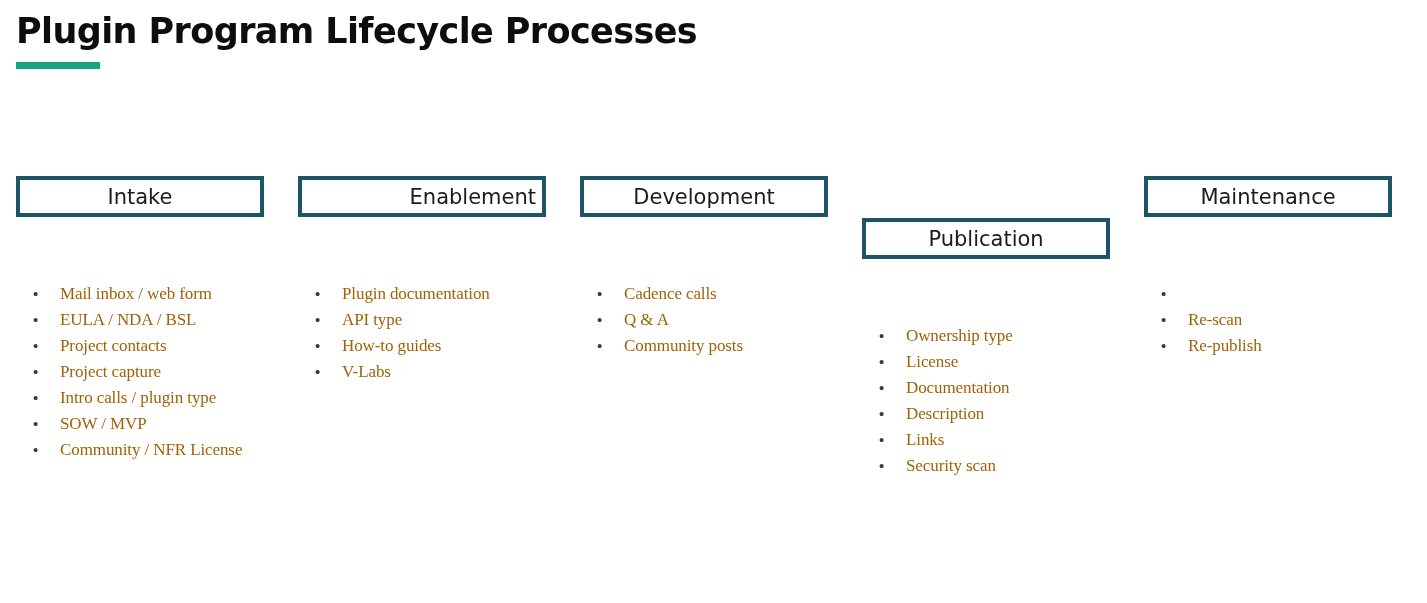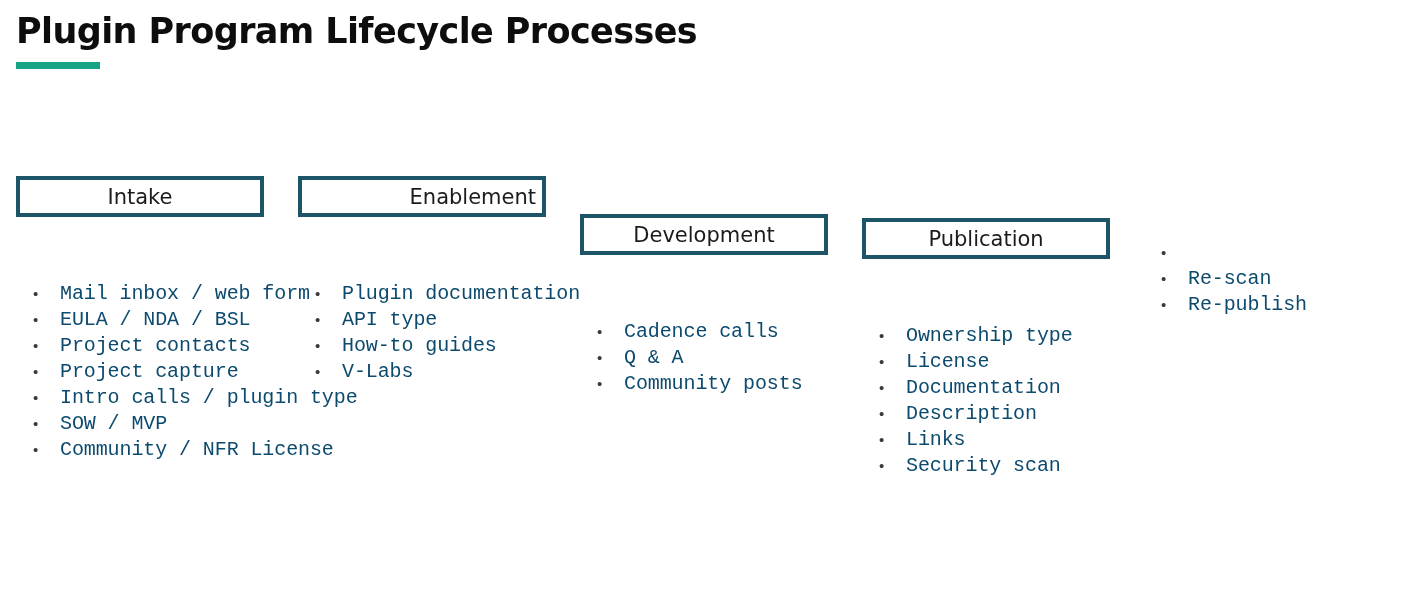--- a/index.html
+++ b/index.html
@@ -103,25 +103,25 @@
     flex: 0 0 30px;
     width: 30px;
     font-size: 15px;
     line-height: 26px;
     color: #3a3a3a;
     text-align: left;
     padding-left: 3px;
     box-sizing: border-box;
   }
   .bullet-text {
-    font-family: Liberation Mono, monospace;
-    font-size: 20px;
+    font-family: Liberation Serif, serif;
+    font-size: 17px;
     font-weight: 400;
     line-height: 26px;
-    color: #0c4a6e;
+    color: #a16207;
     letter-spacing: -0.1px;
   }
 </style>
 </head>
 <body>
 
 <div class="slide">
 
   <div class="title-block">
     <h1 class="slide-title">Plugin Program Lifecycle Processes</h1>
@@ -184,21 +184,21 @@
           <span class="bullet-text">How-to guides</span>
         </li>
         <li class="bullet-item">
           <span class="bullet-marker">•</span>
           <span class="bullet-text">V-Labs</span>
         </li>
       </ul>
     </div>
 
     <div class="column">
-      <div class="phase-box" style="border-color: rgb(27, 85, 103); margin-top: 38px;">
+      <div class="phase-box" style="border-color: rgb(27, 85, 103);">
         <span class="phase-label">Development</span>
       </div>
       <ul class="bullet-list">
         <li class="bullet-item">
           <span class="bullet-marker">•</span>
           <span class="bullet-text">Cadence calls</span>
         </li>
         <li class="bullet-item">
           <span class="bullet-marker">•</span>
           <span class="bullet-text">Q &amp; A</span>
@@ -236,20 +236,23 @@
           <span class="bullet-text">Links</span>
         </li>
         <li class="bullet-item">
           <span class="bullet-marker">•</span>
           <span class="bullet-text">Security scan</span>
         </li>
       </ul>
     </div>
 
     <div class="column">
+      <div class="phase-box" style="border-color: rgb(27, 85, 103);">
+        <span class="phase-label">Maintenance</span>
+      </div>
       <ul class="bullet-list">
         <li class="bullet-item">
           <span class="bullet-marker">•</span>
         </li>
         <li class="bullet-item">
           <span class="bullet-marker">•</span>
           <span class="bullet-text">Re-scan</span>
         </li>
         <li class="bullet-item">
           <span class="bullet-marker">•</span>

